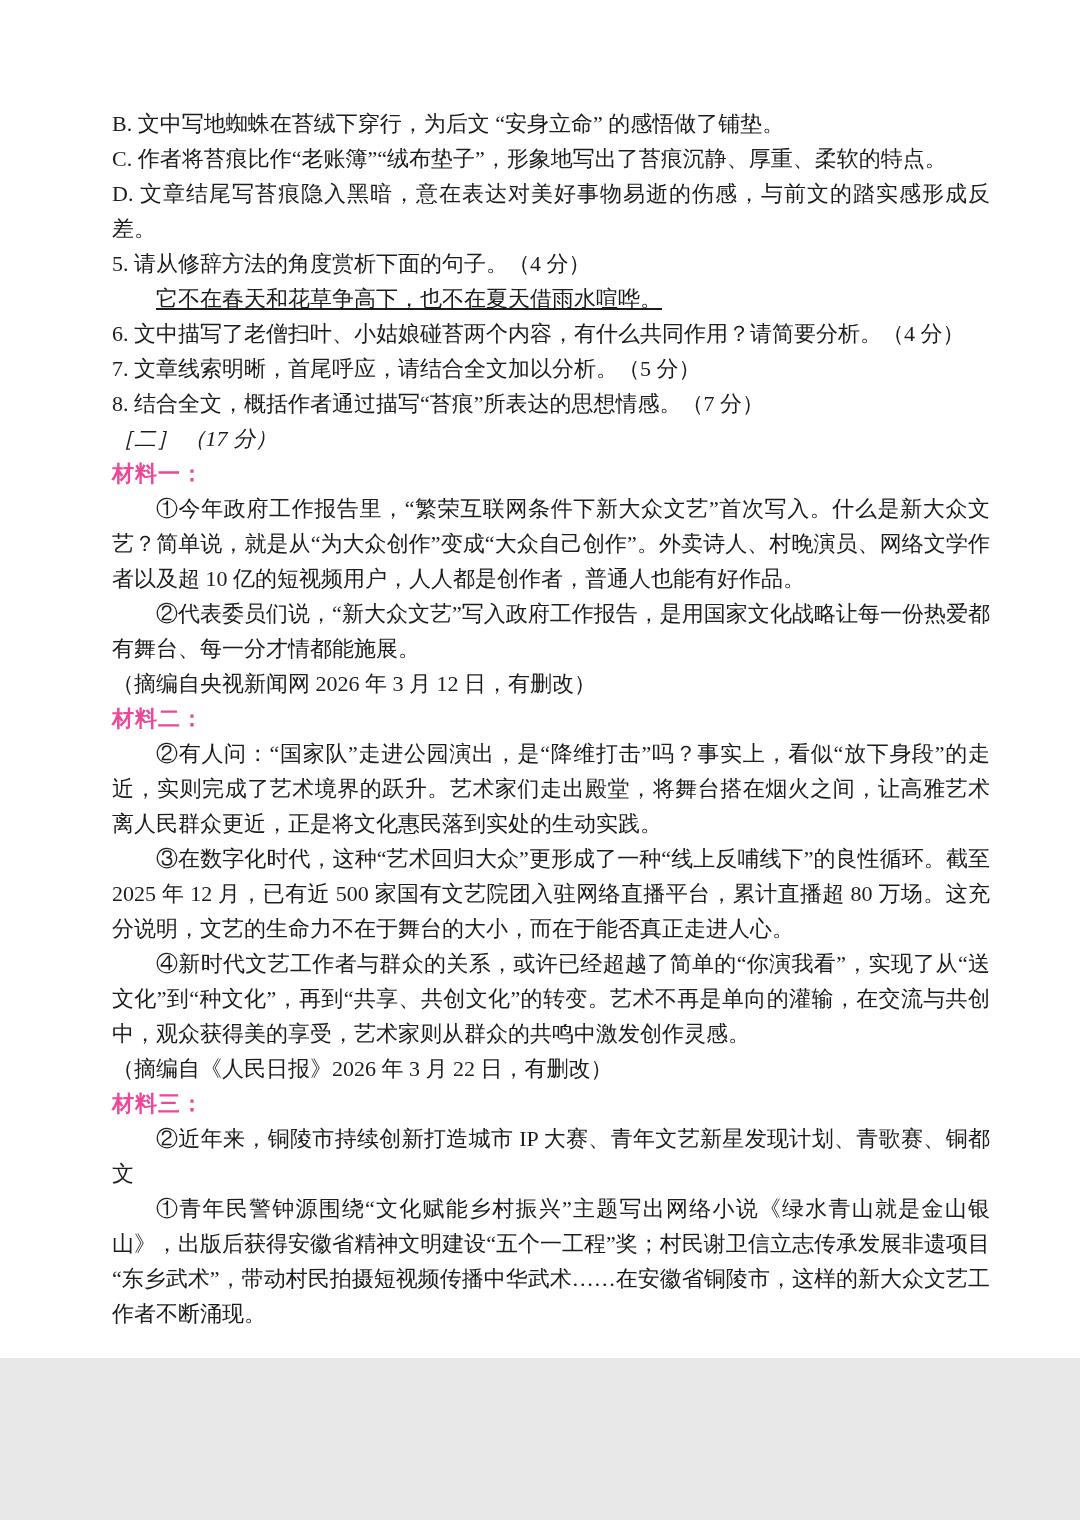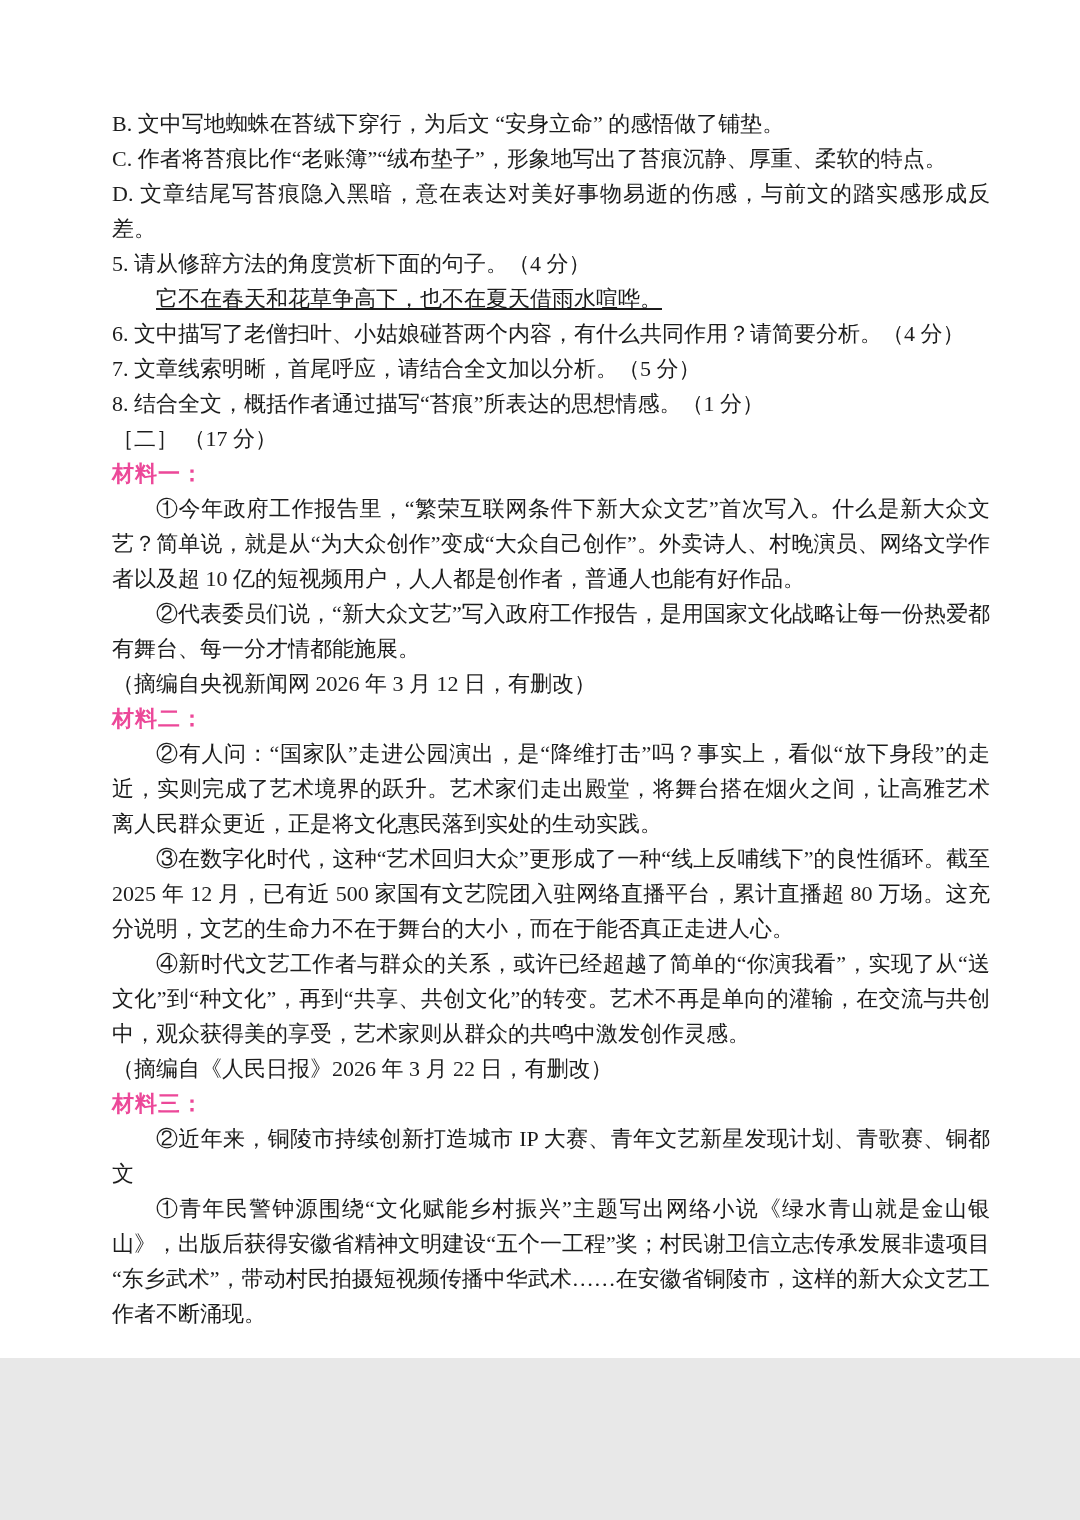--- a/index.html
+++ b/index.html
@@ -22,21 +22,21 @@
     padding: 106px 90px 0 112px;
   }
   .page p {
     margin: 0;
     padding: 0;
     text-align: justify;
   }
   .line { text-align: left; }
   .quote { text-indent: 2em; text-decoration: underline; }
   .para { text-indent: 2em; }
-  .center { text-align: center; text-indent: 0; }
+  .center { text-align: center; text-indent: 0; font-style: italic; }
   .right { text-align: right; text-indent: 0; }
   .material-header {
     font-family: "Liberation Sans", "DejaVu Sans", sans-serif;
     font-weight: 700;
     color: #ec4899;
     text-align: left;
     text-indent: 0;
     letter-spacing: 1px;
   }
   .footer {
@@ -57,21 +57,21 @@
 <div class="page">
 
   <p class="line">B. 文中写地蜘蛛在苔绒下穿行，为后文 “安身立命” 的感悟做了铺垫。</p>
   <p class="line">C. 作者将苔痕比作“老账簿”“绒布垫子”，形象地写出了苔痕沉静、厚重、柔软的特点。</p>
   <p class="line">D. 文章结尾写苔痕隐入黑暗，意在表达对美好事物易逝的伤感，与前文的踏实感形成反差。</p>
 
   <p class="line">5. 请从修辞方法的角度赏析下面的句子。（4 分）</p>
   <p class="quote">它不在春天和花草争高下，也不在夏天借雨水喧哗。</p>
   <p class="line">6. 文中描写了老僧扫叶、小姑娘碰苔两个内容，有什么共同作用？请简要分析。（4 分）</p>
   <p class="line">7. 文章线索明晰，首尾呼应，请结合全文加以分析。（5 分）</p>
-  <p class="line">8. 结合全文，概括作者通过描写“苔痕”所表达的思想情感。（1 分）</p>
+  <p class="line">8. 结合全文，概括作者通过描写“苔痕”所表达的思想情感。（7 分）</p>
 
   <p class="center">［二］ （17 分）</p>
 
   <p class="material-header">材料一：</p>
   <p class="para">①今年政府工作报告里，“繁荣互联网条件下新大众文艺”首次写入。什么是新大众文艺？简单说，就是从“为大众创作”变成“大众自己创作”。外卖诗人、村晚演员、网络文学作者以及超 10 亿的短视频用户，人人都是创作者，普通人也能有好作品。</p>
   <p class="para">②代表委员们说，“新大众文艺”写入政府工作报告，是用国家文化战略让每一份热爱都有舞台、每一分才情都能施展。</p>
   <p class="right">（摘编自央视新闻网 2026 年 3 月 12 日，有删改）</p>
 
   <p class="material-header">材料二：</p>
   <p class="para">②有人问：“国家队”走进公园演出，是“降维打击”吗？事实上，看似“放下身段”的走近，实则完成了艺术境界的跃升。艺术家们走出殿堂，将舞台搭在烟火之间，让高雅艺术离人民群众更近，正是将文化惠民落到实处的生动实践。</p>

